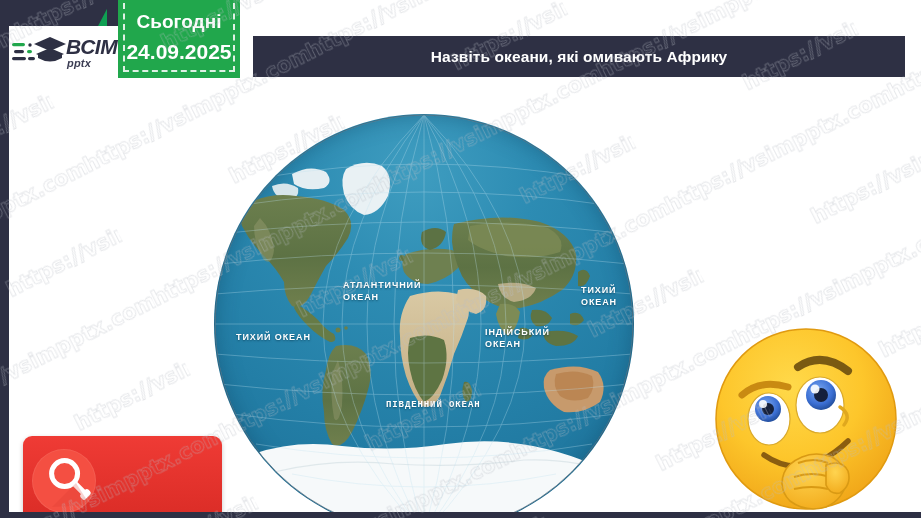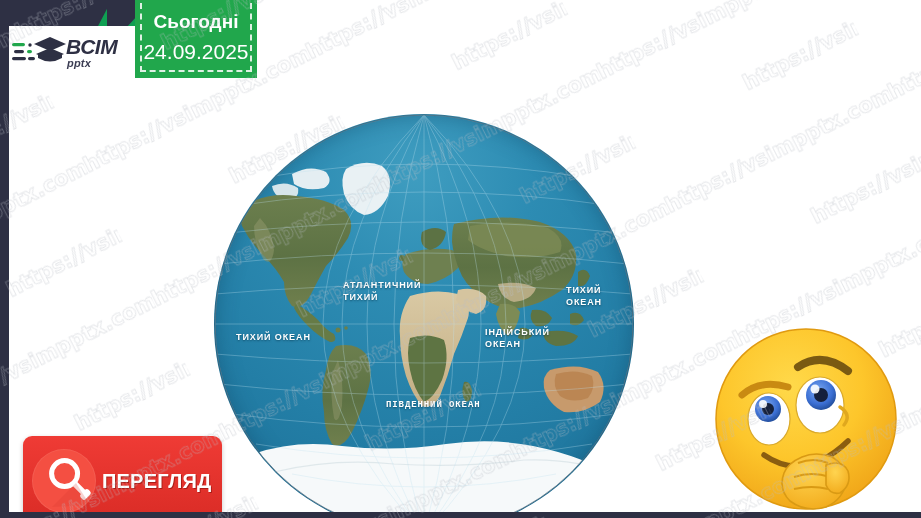--- a/index.html
+++ b/index.html
@@ -92,42 +92,41 @@
   
   .date-badge {
     position: absolute;
     left: 118px; top: 0px;
     width: 122px; height: 78px;
     background: #21a74c;
     box-sizing: border-box;
     padding-top: 7px;
     text-align: center;
     z-index: 8;
-    margin-left: 17px;
   }
   .date-badge::after {
     content: "";
     position: absolute;
     left: 5px; top: 3px; right: 5px; bottom: 6px;
     border: 2px dashed rgba(255,255,255,0.85);
     border-top: none;
     pointer-events: none;
   }
   .date-badge-title {
     color: #ffffff;
     font-size: 19px;
     font-weight: 700;
     line-height: 30px;
     position: relative;
     z-index: 2;
   }
   .date-badge-date {
     color: #ffffff;
     font-size: 21px;
-    font-weight: 400;
+    font-weight: 700;
     line-height: 30px;
     position: relative;
     z-index: 2;
   }
 
   
   .title-bar {
     position: absolute;
     left: 253px; top: 36px;
     width: 652px; height: 41px;
@@ -168,21 +167,21 @@
     font-size: 9px;
     font-weight: 700;
     letter-spacing: 0.9px;
     line-height: 12px;
     text-shadow: 0 1px 2px rgba(0,40,60,0.55);
     white-space: pre-line;
     z-index: 4;
   }
   .lbl-arctic   { left: 92px;  top: 47px;  }
   .lbl-atlantic { left: 129px; top: 165px; }
-  .lbl-pacific-r{ left: 352px; top: 170px; }
+  .lbl-pacific-r{ left: 367px; top: 170px; }
   .lbl-pacific-l{ left: 22px;  top: 217px; }
   .lbl-indian   { left: 271px; top: 212px; }
   .lbl-southern { left: 172px; top: 285px; font-family: Liberation Mono, monospace; }
 
   
   .preview-badge {
     position: absolute;
     left: 14px; top: 410px;
     width: 199px; height: 90px;
     background: linear-gradient(#ef3b35, #d92b25);
@@ -358,21 +357,21 @@
               <path d="M210 1 Q270 210 210 419"></path>
               <path d="M210 1 Q324 210 210 419"></path>
               <path d="M210 1 Q374 210 210 419"></path>
               <path d="M210 1 Q412 210 210 419"></path>
             </g>
           </g>
           <circle cx="210" cy="210" r="209" fill="none" stroke="#4b5563" stroke-width="1" opacity="0.55"></circle>
         </svg>
 
         <div class="ocean-label lbl-atlantic">АТЛАНТИЧНИЙ
-ТИХИЙ</div>
+ОКЕАН</div>
         <div class="ocean-label lbl-pacific-r">ТИХИЙ
 ОКЕАН</div>
         <div class="ocean-label lbl-pacific-l">ТИХИЙ ОКЕАН</div>
         <div class="ocean-label lbl-indian">ІНДІЙСЬКИЙ
 ОКЕАН</div>
         <div class="ocean-label lbl-southern">ПІВДЕННИЙ ОКЕАН</div>
       </div>
     </div>
 
     <div class="emoji">
@@ -432,21 +431,20 @@
         <svg viewBox="0 0 64 64" width="64" height="64">
           <g transform="rotate(-45 34 26)">
             <circle cx="34" cy="24" r="13" fill="none" stroke="#ffffff" stroke-width="5"></circle>
             <rect x="31" y="37" width="6" height="16" rx="2" fill="#ffffff"></rect>
             <rect x="28.5" y="50" width="11" height="7" rx="2.5" fill="#ffffff"></rect>
           </g>
           <path d="M44 34 L58 56 L20 58 Z" fill="#d8382f" opacity="0.22"></path>
         </svg>
       </div>
       <div class="preview-text">
-        <span>ПЕРЕГЛЯД</span>
       </div>
     </div>
   </div>
 
   <div class="logo">
     <div class="logo-mark">
       <svg viewBox="0 0 54 40" width="54" height="40">
         <rect x="0" y="11" width="13" height="3.2" rx="1.6" fill="#21a74c"></rect>
         <rect x="2" y="18" width="10" height="3.2" rx="1.6" fill="#2e3044"></rect>
         <rect x="0" y="25" width="14" height="3.2" rx="1.6" fill="#2e3044"></rect>
@@ -462,20 +460,23 @@
       <span class="logo-word">ВСІМ</span>
       <span class="logo-sub">pptx</span>
     </div>
   </div>
 
   <div class="date-badge">
     <div class="date-badge-title">Сьогодні</div>
     <div class="date-badge-date">24.09.2025</div>
   </div>
 
+  <div class="title-bar">
+    <span class="title-text">Назвіть океани, які омивають Африку</span>
+  </div>
 
   <svg class="watermark" viewBox="0 0 921 518">
     <defs>
       <pattern id="wm" width="250" height="150" patternUnits="userSpaceOnUse" patternTransform="rotate(-27)">
         <text x="0" y="44" font-family="DejaVu Sans, sans-serif" font-size="21" font-weight="700" fill="none" stroke="#b9bdc6" stroke-width="0.9" opacity="0.75">https://vsimpptx.com</text>
         <text x="125" y="120" font-family="DejaVu Sans, sans-serif" font-size="21" font-weight="700" fill="none" stroke="#b9bdc6" stroke-width="0.9" opacity="0.75">https://vsimpptx.com</text>
       </pattern>
     </defs>
     <rect x="0" y="0" width="921" height="518" fill="url(#wm)"></rect>
   </svg>

